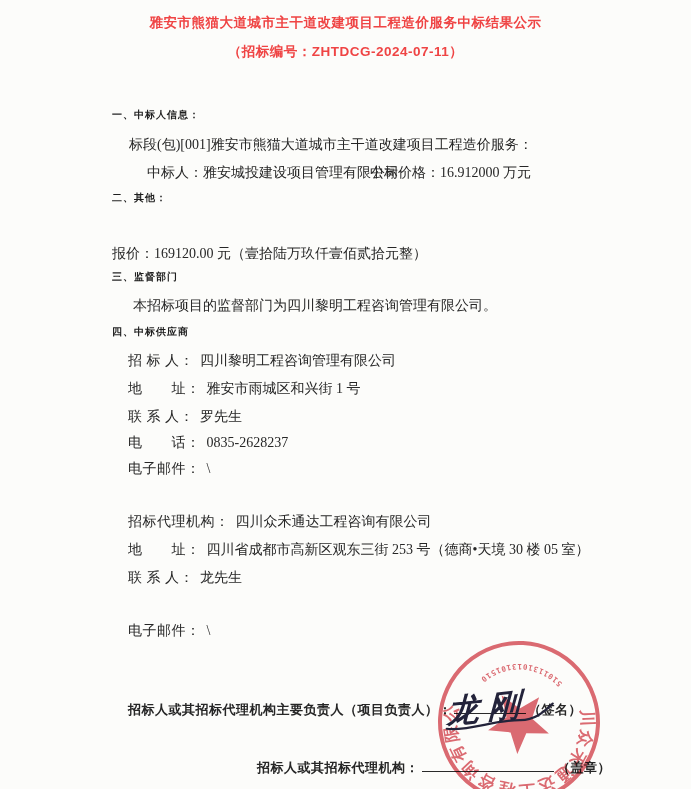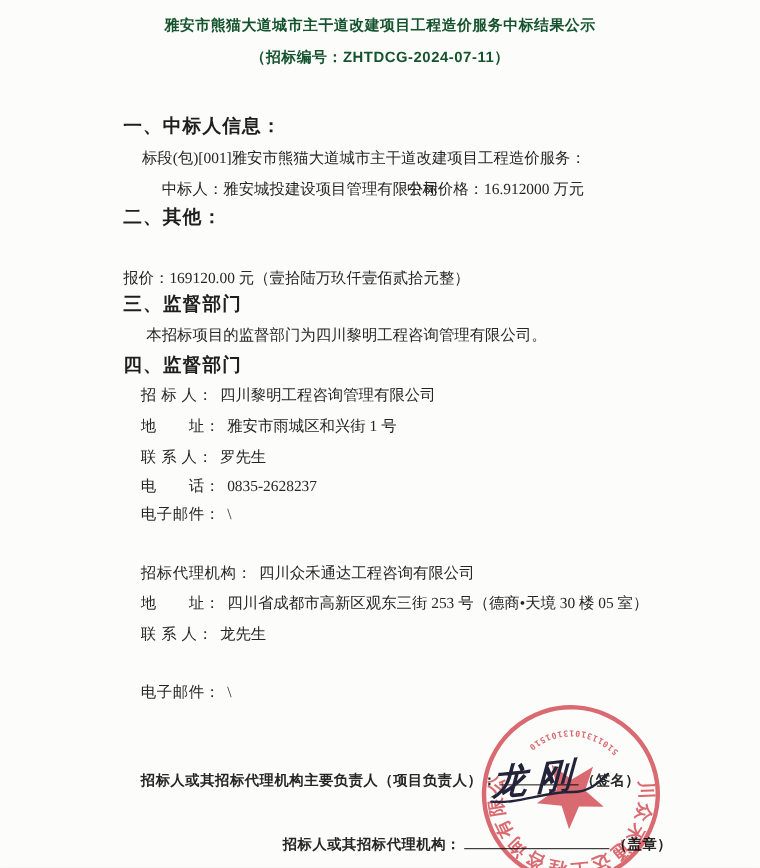--- a/index.html
+++ b/index.html
@@ -10,25 +10,25 @@
     background:#fcfcfa;
     overflow:hidden;
     font-family:"Liberation Serif","DejaVu Serif",serif;
     color:#262626;
     box-shadow:0 0 4px rgba(0,0,0,.15);
   }
   .line { position:absolute; white-space:nowrap; font-size:14px; line-height:17px; }
   .center { left:0; width:100%; text-align:center; }
   .doc-title {
     font-family:"Liberation Sans","DejaVu Sans",sans-serif;
-    font-weight:700; font-size:13.5px; letter-spacing:.5px; color:#14532d;
+    font-weight:700; font-size:13.5px; letter-spacing:.5px; color:#ef4444;
   }
   .heading {
     font-family:"Liberation Sans","DejaVu Sans",sans-serif;
-    font-weight:700; font-size:17px; letter-spacing:1px; color:#1e1e1e;
+    font-weight:700; font-size:10px; letter-spacing:1px; color:#1e1e1e;
   }
   .clabel { letter-spacing:.5px; }
   .cvalue { margin-left:6px; }
   .gap-price { position:absolute; left:370px; top:0; white-space:nowrap;text-align:right; }
   .sigline {
     display:inline-block; width:72px; height:13px;
     border-bottom:1.4px solid #2a2a2a; vertical-align:baseline;
     margin:0 2px;
   }
   .sealline {
@@ -75,21 +75,21 @@
   </div>
 
   <div class="line heading" style="left:112px; top:189px">二、其他：</div>
   <div class="line" style="left:112px; top:245px">
     <span>报价：</span><span>169120.00 元（壹拾陆万玖仟壹佰贰拾元整）</span>
   </div>
 
   <div class="line heading" style="left:112px; top:268px">三、监督部门</div>
   <div class="line" style="left:133px; top:297px">本招标项目的监督部门为四川黎明工程咨询管理有限公司。</div>
 
-  <div class="line heading" style="left:112px; top:323px">四、监督部门</div>
+  <div class="line heading" style="left:112px; top:323px">四、中标供应商</div>
 
   <div class="line" style="left:128px; top:352px">
     <span class="clabel">招 标 人：</span><span class="cvalue">四川黎明工程咨询管理有限公司</span>
   </div>
   <div class="line" style="left:128px; top:380px">
     <span class="clabel">地　　址：</span><span class="cvalue">雅安市雨城区和兴街 1 号</span>
   </div>
   <div class="line" style="left:128px; top:408px">
     <span class="clabel">联 系 人：</span><span class="cvalue">罗先生</span>
   </div>

